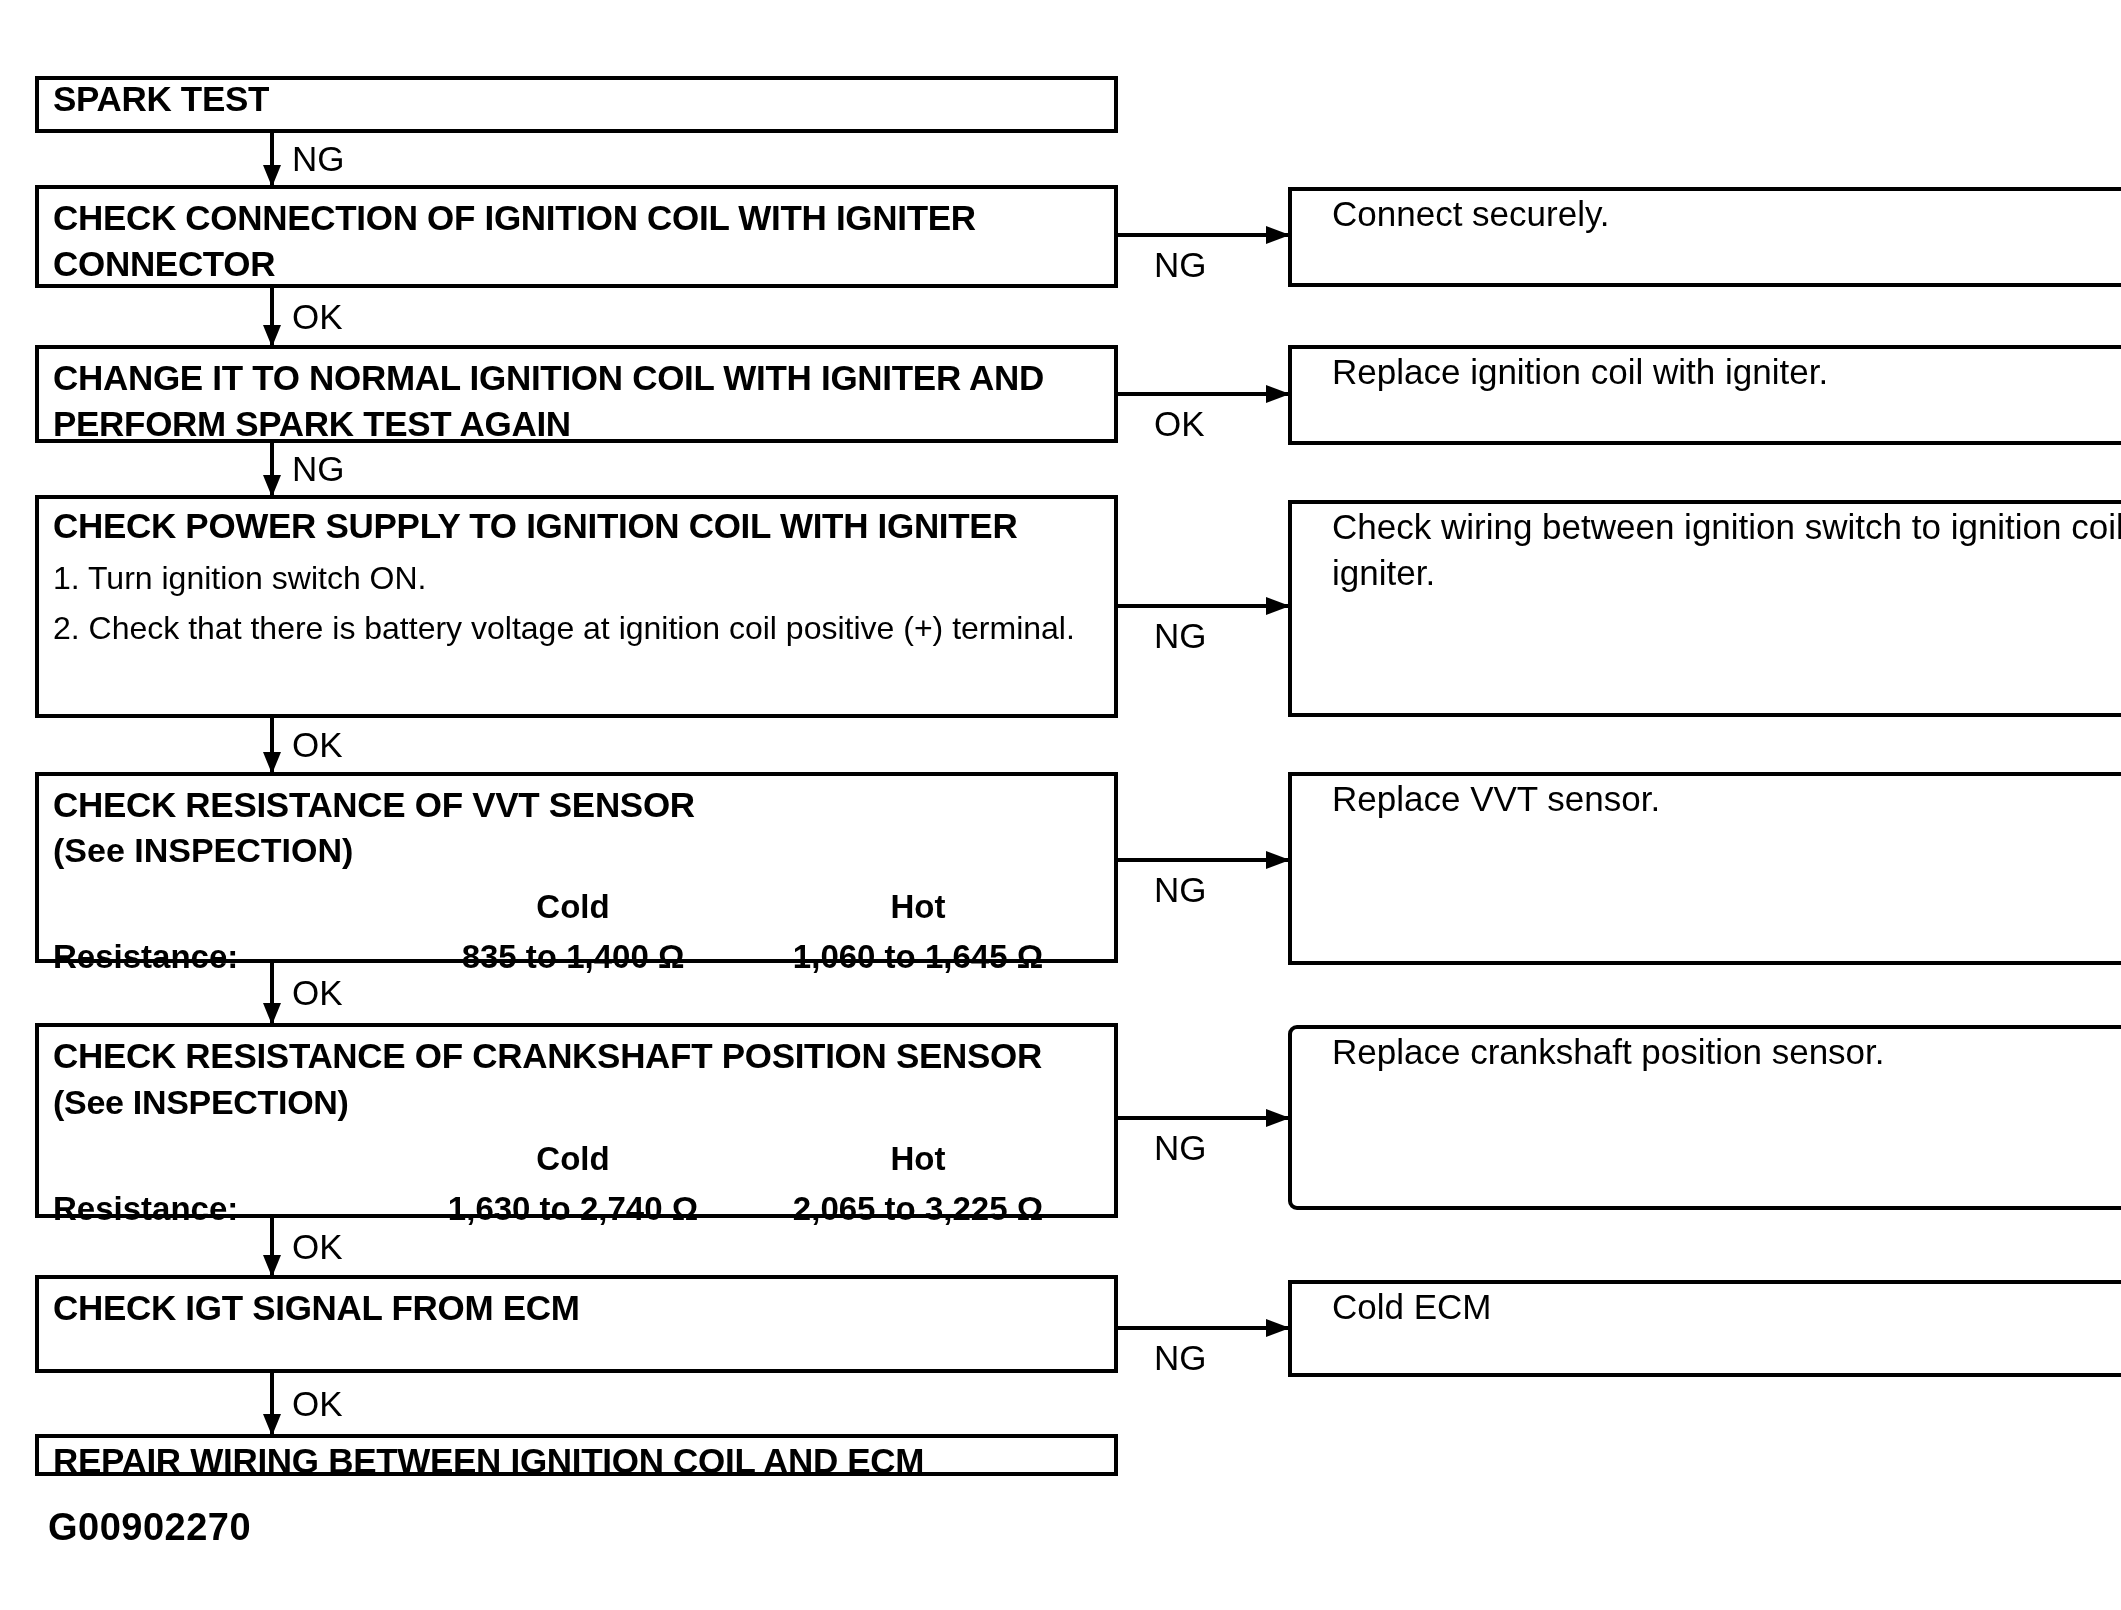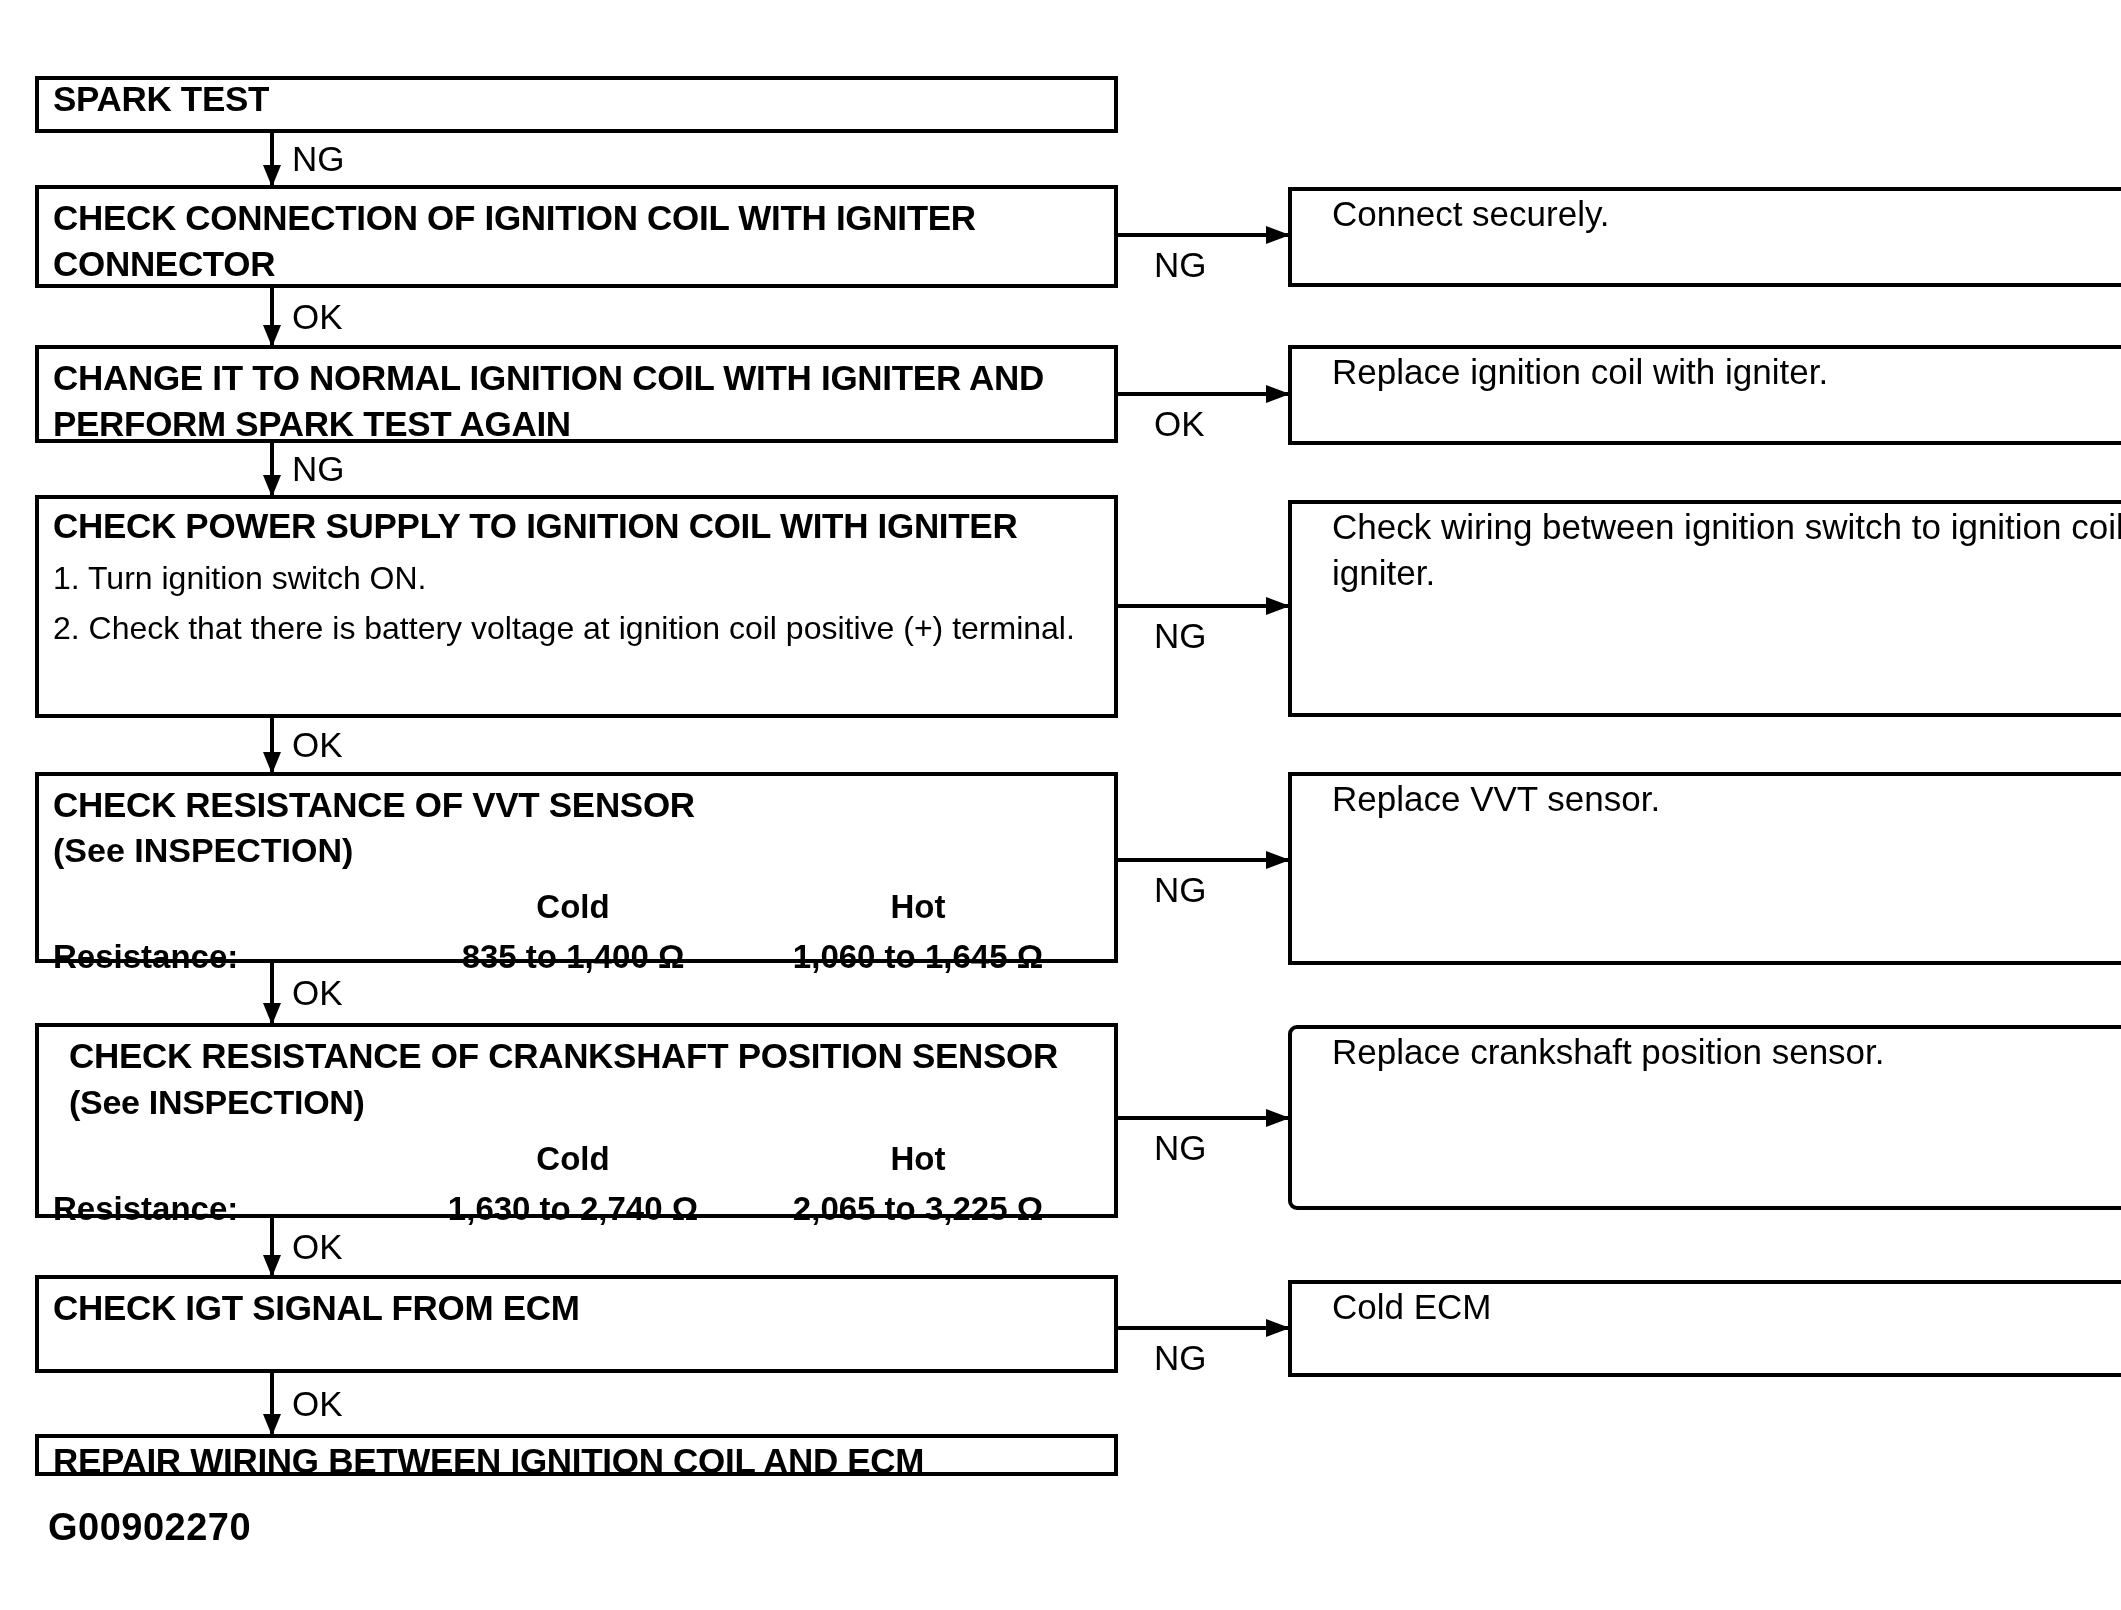--- a/index.html
+++ b/index.html
@@ -28,21 +28,21 @@
   #r1{top:187px;height:100px;}
   #r2{top:345px;height:100px;}
   #r3{top:500px;height:217px;}
   #r4{top:772px;height:193px;}
   #r5{top:1025px;height:185px;border-radius:9px;}
   #r6{top:1280px;height:97px;}
 
   .title{font-weight:bold;font-size:35px;line-height:1.3;letter-spacing:-0.3px;}
   #l4 .title{max-width:1010px;}
   #l6 .titleline{max-width:1000px;}
-  .titleline{font-size:35px;line-height:1.3;letter-spacing:-0.3px;margin-left:16px;}
+  .titleline{font-size:35px;line-height:1.3;letter-spacing:-0.3px;}
   .title-inline{font-weight:bold;}
   .subtitle{font-weight:bold;font-size:34px;line-height:1.3;}
   .subtitle-inline{font-weight:bold;font-size:34px;}
 
   .item{font-size:32px;line-height:1.3;margin:9px 0 0 0;padding-left:46px;text-indent:-46px;}
 
   .spec{margin-top:16px;font-weight:bold;font-size:33px;}
   .spec-row{display:flex;align-items:baseline;}
   .spec-row.head{margin-bottom:12px;}
   .spec .c0{width:330px;text-align:left;}

